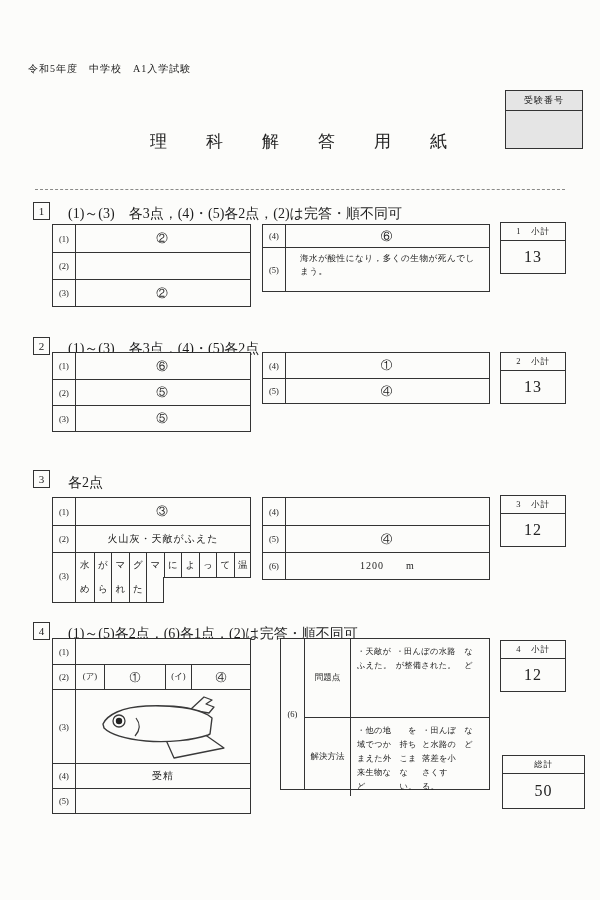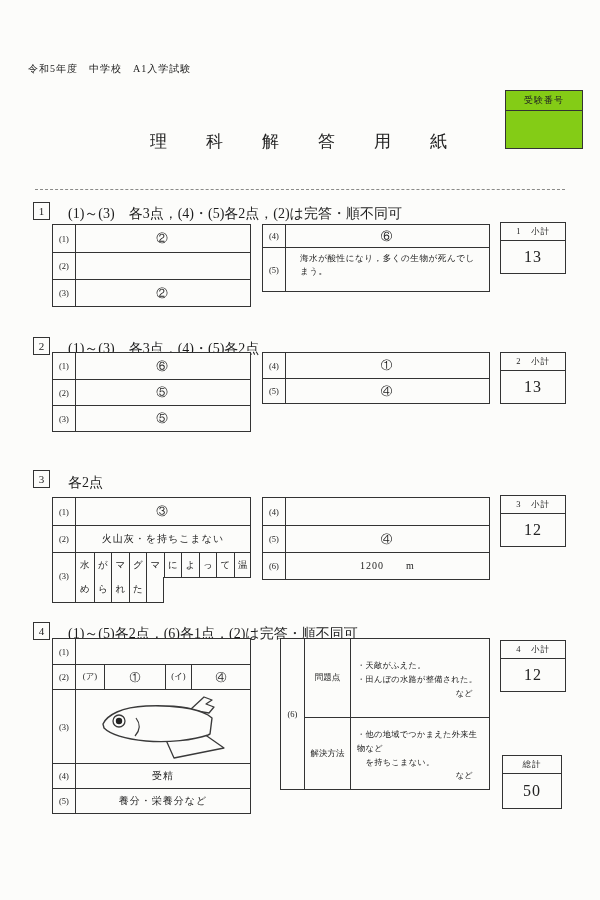--- a/index.html
+++ b/index.html
@@ -5,21 +5,21 @@
   html,body{margin:0;padding:0;}
   body{
     width:600px;height:900px;position:relative;
     background:#fcfcfa;color:#222;
     font-family:"Liberation Serif","DejaVu Serif",serif;
     overflow:hidden;
   }
   .abs{position:absolute;}
   .year-line{font-size:10px;letter-spacing:1px;}
   .doc-title{font-size:17px;letter-spacing:11px;text-align:center;white-space:nowrap;}
-  .exam-box{border:1.4px solid #333;background:#84cc16;}
+  .exam-box{border:1.4px solid #333;background:#e5e5e5;}
   .exam-box .eh{height:19px;border-bottom:1px solid #333;display:flex;align-items:center;justify-content:center;font-size:9px;letter-spacing:1px;}
   .dashed{border-top:1.2px dashed #8a8a88;height:0;}
   .numbox{border:1.2px solid #333;width:15px;height:16px;text-align:center;font-size:11px;line-height:16px;background:#fcfcfa;}
   .note{font-size:14px;white-space:nowrap;color:#1d1d1d;}
   .tbl{border:1.3px solid #333;box-sizing:border-box;background:#fcfcfa;}
   .row{display:flex;border-top:1px solid #333;box-sizing:border-box;}
   .row:first-child{border-top:none;}
   .lbl{width:23px;flex:none;border-right:1px solid #333;display:flex;align-items:center;justify-content:center;font-size:8.5px;box-sizing:border-box;}
   .val{flex:1;display:flex;align-items:center;justify-content:center;font-size:11.5px;letter-spacing:2px;box-sizing:border-box;}
   .val.small{font-size:10px;letter-spacing:1px;}
@@ -30,21 +30,21 @@
   .gcell{width:17.5px;flex:none;border-left:1px solid #333;display:flex;align-items:center;justify-content:center;font-size:9.5px;box-sizing:border-box;}
   .gcell:first-child{border-left:none;}
   .ext{border:1.3px solid #333;border-top:none;display:flex;box-sizing:border-box;background:#fcfcfa;}
   .c2{flex:none;border-left:1px solid #333;display:flex;align-items:center;justify-content:center;box-sizing:border-box;}
   .q6tbl{display:flex;}
   .q6lbl{width:24px;flex:none;border-right:1px solid #333;display:flex;align-items:center;justify-content:center;font-size:8.5px;box-sizing:border-box;}
   .q6rows{flex:1;display:flex;flex-direction:column;}
   .q6row{display:flex;flex:none;border-top:1px solid #333;box-sizing:border-box;}
   .q6row:first-child{border-top:none;}
   .q6sub{width:46px;flex:none;border-right:1px solid #333;display:flex;align-items:center;justify-content:center;font-size:8.5px;box-sizing:border-box;}
-  .q6content{flex:1;padding:6px 4px 2px 6px;font-size:8.2px;line-height:1.7;letter-spacing:0.3px;display:flex;flex-direction:column;justify-content:center;box-sizing:border-box;}
+  .q6content{flex:1;padding:6px 4px 2px 6px;font-size:8.2px;line-height:1.7;letter-spacing:0.3px;display:flex;flex-direction:row;justify-content:center;box-sizing:border-box;}
   .q6etc{text-align:right;padding-right:12px;}
   svg{display:block;}
 </style>
 </head>
 <body>
 
 <div class="abs year-line" style="left:28px;top:62px;">令和5年度　中学校　A1入学試験</div>
 <div class="abs doc-title" style="left:150px;top:116px;width:300px;margin-top:14px;">理　科　解　答　用　紙</div>
 <div class="abs exam-box" style="left:505px;top:90px;width:76px;height:57px;">
   <div class="eh">受験番号</div>
@@ -121,21 +121,21 @@
 <div class="abs numbox" style="left:33px;top:470px;">3</div>
 <div class="abs note" style="left:68px;top:474px;">各2点</div>
 
 <div class="abs tbl" style="left:52px;top:497px;width:199px;">
   <div class="row" style="height:27px;">
     <div class="lbl">(1)</div>
     <div class="val">③</div>
   </div>
   <div class="row" style="height:27px;">
     <div class="lbl">(2)</div>
-    <div class="val small">火山灰・を持ちこまない</div>
+    <div class="val small">火山灰・天敵がふえた</div>
   </div>
   <div class="row" style="height:25px;">
     <div class="lbl" style="border-right:1px solid #333;"></div>
     <div style="flex:1;display:flex;">
       <div class="gcell">水</div>
       <div class="gcell">が</div>
       <div class="gcell">マ</div>
       <div class="gcell">グ</div>
       <div class="gcell">マ</div>
       <div class="gcell">に</div>
@@ -210,47 +210,47 @@
         <path d="M38 24 Q45 33 37 42" fill="none" stroke="#3a3a3a" stroke-width="1.2"></path>
       </svg>
     </div>
   </div>
   <div class="row" style="height:25px;">
     <div class="lbl">(4)</div>
     <div class="val small">受精</div>
   </div>
   <div class="row" style="height:25px;">
     <div class="lbl">(5)</div>
-    <div class="val small">養分・栄養分など</div>
   </div>
 </div>
 
 <div class="abs tbl q6tbl" style="left:280px;top:638px;width:210px;height:152px;">
   <div class="q6lbl">(6)</div>
   <div class="q6rows">
     <div class="q6row" style="height:78px;">
       <div class="q6sub">問題点</div>
       <div class="q6content">
         <div>・天敵がふえた。</div>
         <div>・田んぼの水路が整備された。</div>
         <div class="q6etc">など</div>
       </div>
     </div>
     <div class="q6row" style="flex:1;">
       <div class="q6sub">解決方法</div>
       <div class="q6content">
         <div>・他の地域でつかまえた外来生物など</div>
         <div>　を持ちこまない。</div>
+        <div>・田んぼと水路の落差を小さくする。</div>
         <div class="q6etc">など</div>
       </div>
     </div>
   </div>
 </div>
 
 <div class="abs sub" style="left:500px;top:640px;">
   <div class="sh">4　小計</div>
   <div class="sv">12</div>
 </div>
 
-<div class="abs sub" style="left:502px;top:755px;width:60px;">
+<div class="abs sub" style="left:502px;top:755px;width:83px;">
   <div class="sh">総計</div>
   <div class="sv" style="height:34px;">50</div>
 </div>
 
 </body></html>

